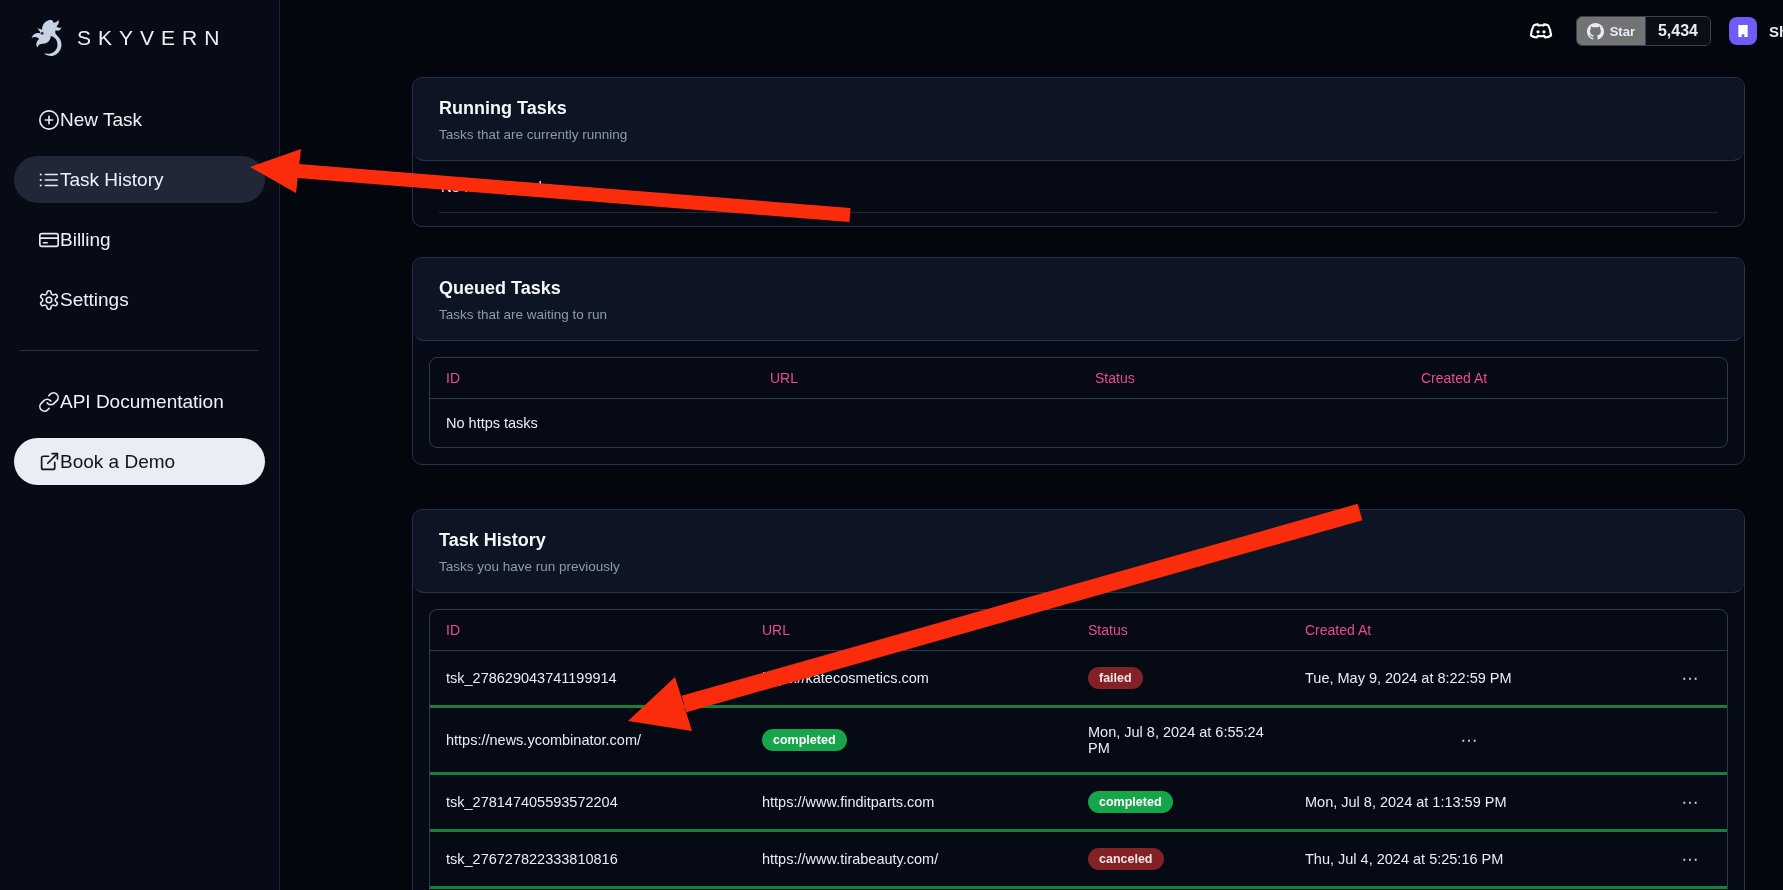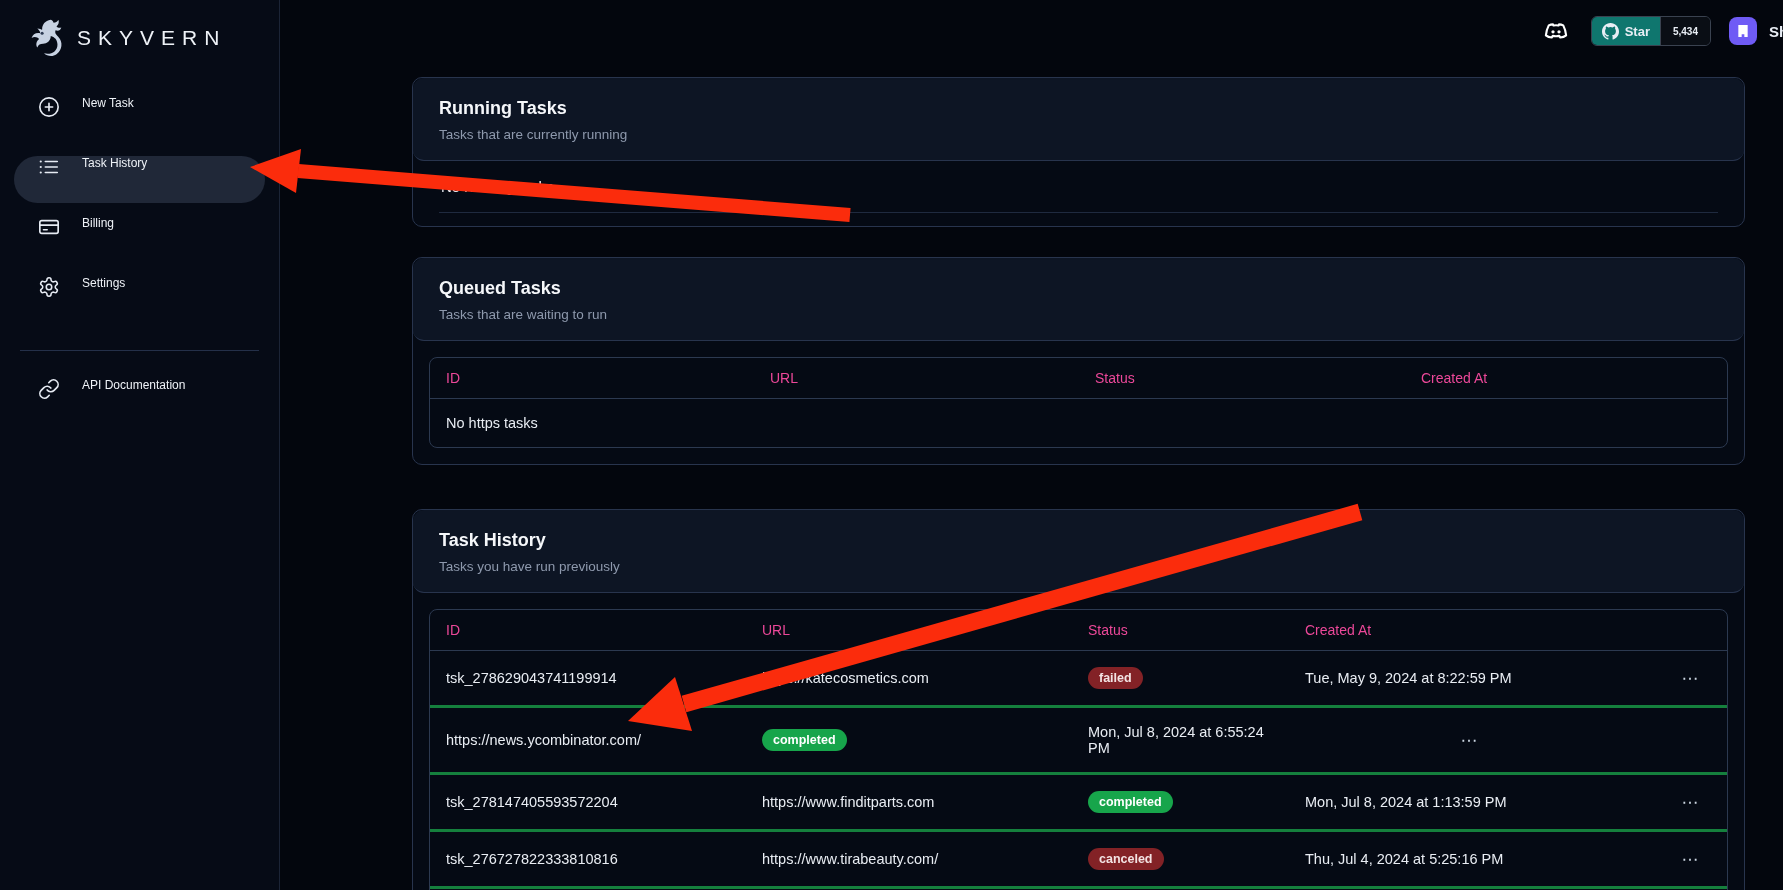--- a/index.html
+++ b/index.html
@@ -7,37 +7,37 @@
     font-family:"Liberation Sans", sans-serif; }
   .screen { position:relative; width:1783px; height:890px; background:#03060d; overflow:hidden; }
 
   
   .sidebar { position:absolute; left:0; top:0; width:280px; height:890px;
     background:#060b16; border-right:1px solid #1b2436; padding:10px 14px; }
   .logo-row { display:flex; align-items:center; gap:9px; height:56px; padding-left:8px; }
   .logo-mark { width:46px; height:46px; flex:0 0 auto; }
   .logo-text { color:#eef2f7; font-size:21px; font-weight:500; letter-spacing:7px; }
   .nav { margin-top:30px; display:flex; flex-direction:column; gap:13px; }
-  .nav-item { display:flex; align-items:flex-start; gap:22px; height:47px; padding:0 24px;
-    border-radius:24px; color:#eef2f7; font-size:12px; cursor:pointer; }
+  .nav-item { display:flex; align-items:center; height:47px; padding:0 24px;
+    border-radius:24px; color:#eef2f7; font-size:19px; cursor:pointer; }
   .nav-item.active { background:#202838; }
   .nav-item.emphasized { background:#e9edf4; color:#0c1322; font-weight:500; }
   .nav-item .ic { width:22px; height:22px; flex:0 0 auto; display:flex; align-items:center; justify-content:center; }
   .nav-divider { border:none; border-top:1px solid #243049; margin:14px 6px; }
 
   
   .topbar { position:absolute; left:280px; top:0; right:0; height:62px; display:flex;
     align-items:center; justify-content:flex-end; gap:18px; padding-right:0; }
   .discord-btn { width:34px; height:34px; display:flex; align-items:center; justify-content:center; cursor:pointer; }
   .gh-widget { display:flex; align-items:stretch; height:30px; border:1px solid #3a4250;
     border-radius:6px; overflow:hidden; cursor:pointer; }
-  .gh-left { display:flex; align-items:center; gap:6px; padding:0 10px; background:#0f766e; }
+  .gh-left { display:flex; align-items:center; gap:6px; padding:0 10px; background:#737373; }
   .gh-left span { color:#e8edf4; font-size:13px; font-weight:700; }
   .gh-right { display:flex; align-items:center; padding:0 12px; background:#0a0e15;
-    border-left:1px solid #3a4250; color:#e8edf4; font-size:10px; font-weight:700; }
+    border-left:1px solid #3a4250; color:#e8edf4; font-size:16px; font-weight:700; }
   .avatar { width:28px; height:28px; border-radius:8px; background:#6f5bf5; display:flex;
     align-items:center; justify-content:center; cursor:pointer; }
   .profile-name { color:#e8edf4; font-size:15px; font-weight:600; width:14px; overflow:hidden;
     white-space:nowrap; margin-left:-6px; }
 
   
   .content { position:absolute; left:412px; top:77px; width:1333px; }
   .card { background:#050a14; border:1px solid #28344d; border-radius:10px; overflow:hidden; }
   .card + .card { margin-top:30px; }
   .card.gap-lg { margin-top:44px; }
@@ -125,20 +125,30 @@
       <div class="nav-item">
         <span class="ic">
           <svg width="22" height="22" viewBox="0 0 24 24" fill="none" stroke="#e6ebf3" stroke-width="1.8" stroke-linecap="round" stroke-linejoin="round">
               <path d="M10 13a5 5 0 0 0 7.54.54l3-3a5 5 0 0 0-7.07-7.07l-1.72 1.71"></path>
               <path d="M14 11a5 5 0 0 0-7.54-.54l-3 3a5 5 0 0 0 7.07 7.07l1.71-1.71"></path>
             </svg>
         </span>
         <span>API Documentation</span>
       </div>
 
+      <div class="nav-item emphasized">
+        <span class="ic">
+          <svg width="21" height="21" viewBox="0 0 24 24" fill="none" stroke="#0c1322" stroke-width="1.9" stroke-linecap="round" stroke-linejoin="round">
+              <path d="M18 13v6a2 2 0 0 1-2 2H5a2 2 0 0 1-2-2V8a2 2 0 0 1 2-2h6"></path>
+              <path d="M15 3h6v6"></path>
+              <path d="M10 14 21 3"></path>
+            </svg>
+        </span>
+        <span>Book a Demo</span>
+      </div>
     </nav>
   </aside>
 
   <header class="topbar">
     <div class="discord-btn">
       <svg width="30" height="30" viewBox="0 0 24 24">
           <path fill="none" stroke="#ffffff" stroke-width="1.7" stroke-linecap="round" stroke-linejoin="round" d="M8.6 17.2c-2.1-.1-3.6-.8-4.7-1.7.3-3.1 1.1-5.7 2.3-8C7.4 6.9 8.5 6.7 9.6 6.7l.4.9c.7-.1 1.3-.2 2-.2s1.3.1 2 .2l.4-.9c1.1 0 2.2.2 3.4.8 1.2 2.3 2 4.9 2.3 8-1.1.9-2.6 1.6-4.7 1.7l-.8-1.3c-.8.2-1.7.3-2.6.3s-1.8-.1-2.6-.3l-.8 1.3z"></path>
           <circle cx="9.6" cy="12.6" r="1.3" fill="#ffffff"></circle>
           <circle cx="14.4" cy="12.6" r="1.3" fill="#ffffff"></circle>
         </svg>

